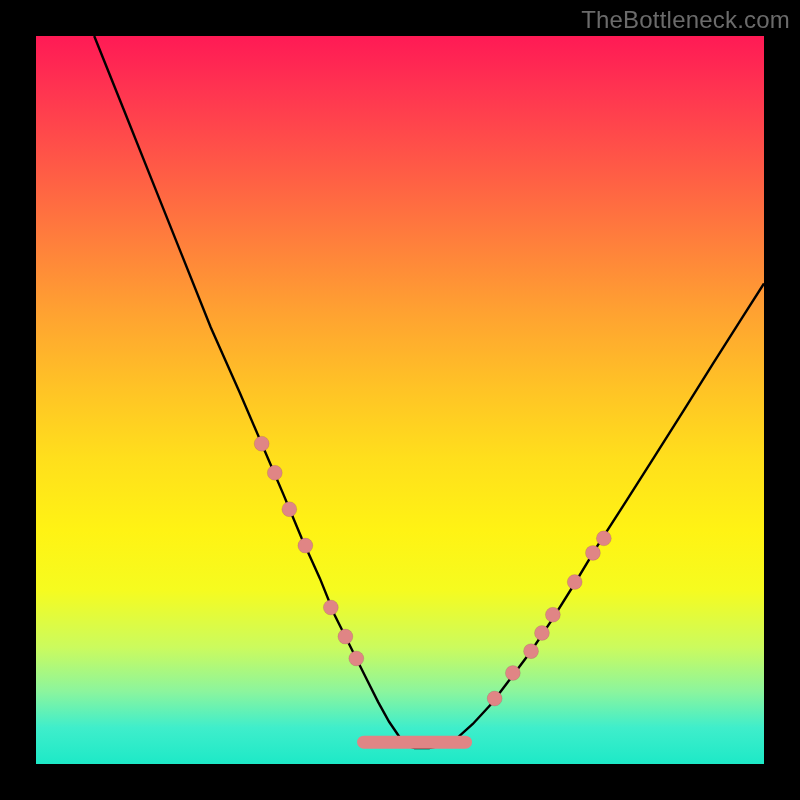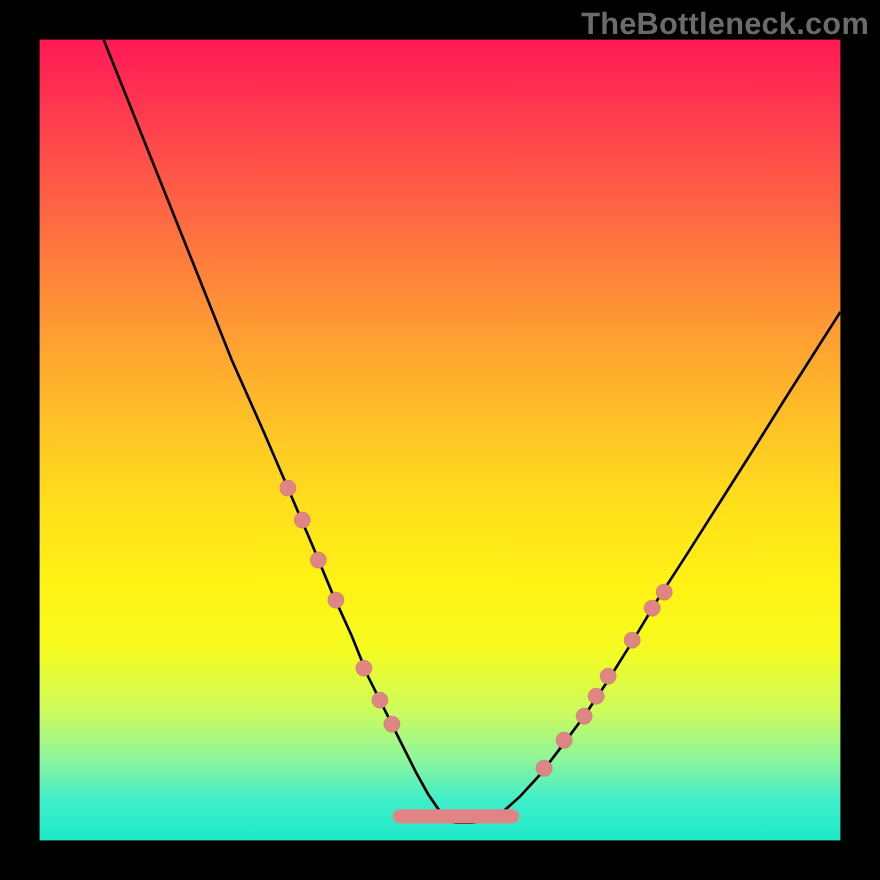--- a/index.html
+++ b/index.html
@@ -35,22 +35,22 @@
       #f6fb1f 76%,
       #cbfb5e 84%,
       #8cf59d 90%,
       #3feecb 95%,
       #1de9c7 100%);
   }
   .watermark {
     position: absolute;
     top: 6px;
     right: 10px;
-    font-size: 28px;
-    font-weight: 700;
+    font-size: 24px;
+    font-weight: 400;
     color: #6b6b6b;
     letter-spacing: 0.2px;
   }
   svg.curve {
     position: absolute;
     left: 0; top: 0;
     width: 728px; height: 728px;
     overflow: visible;
   }
   .dot {

